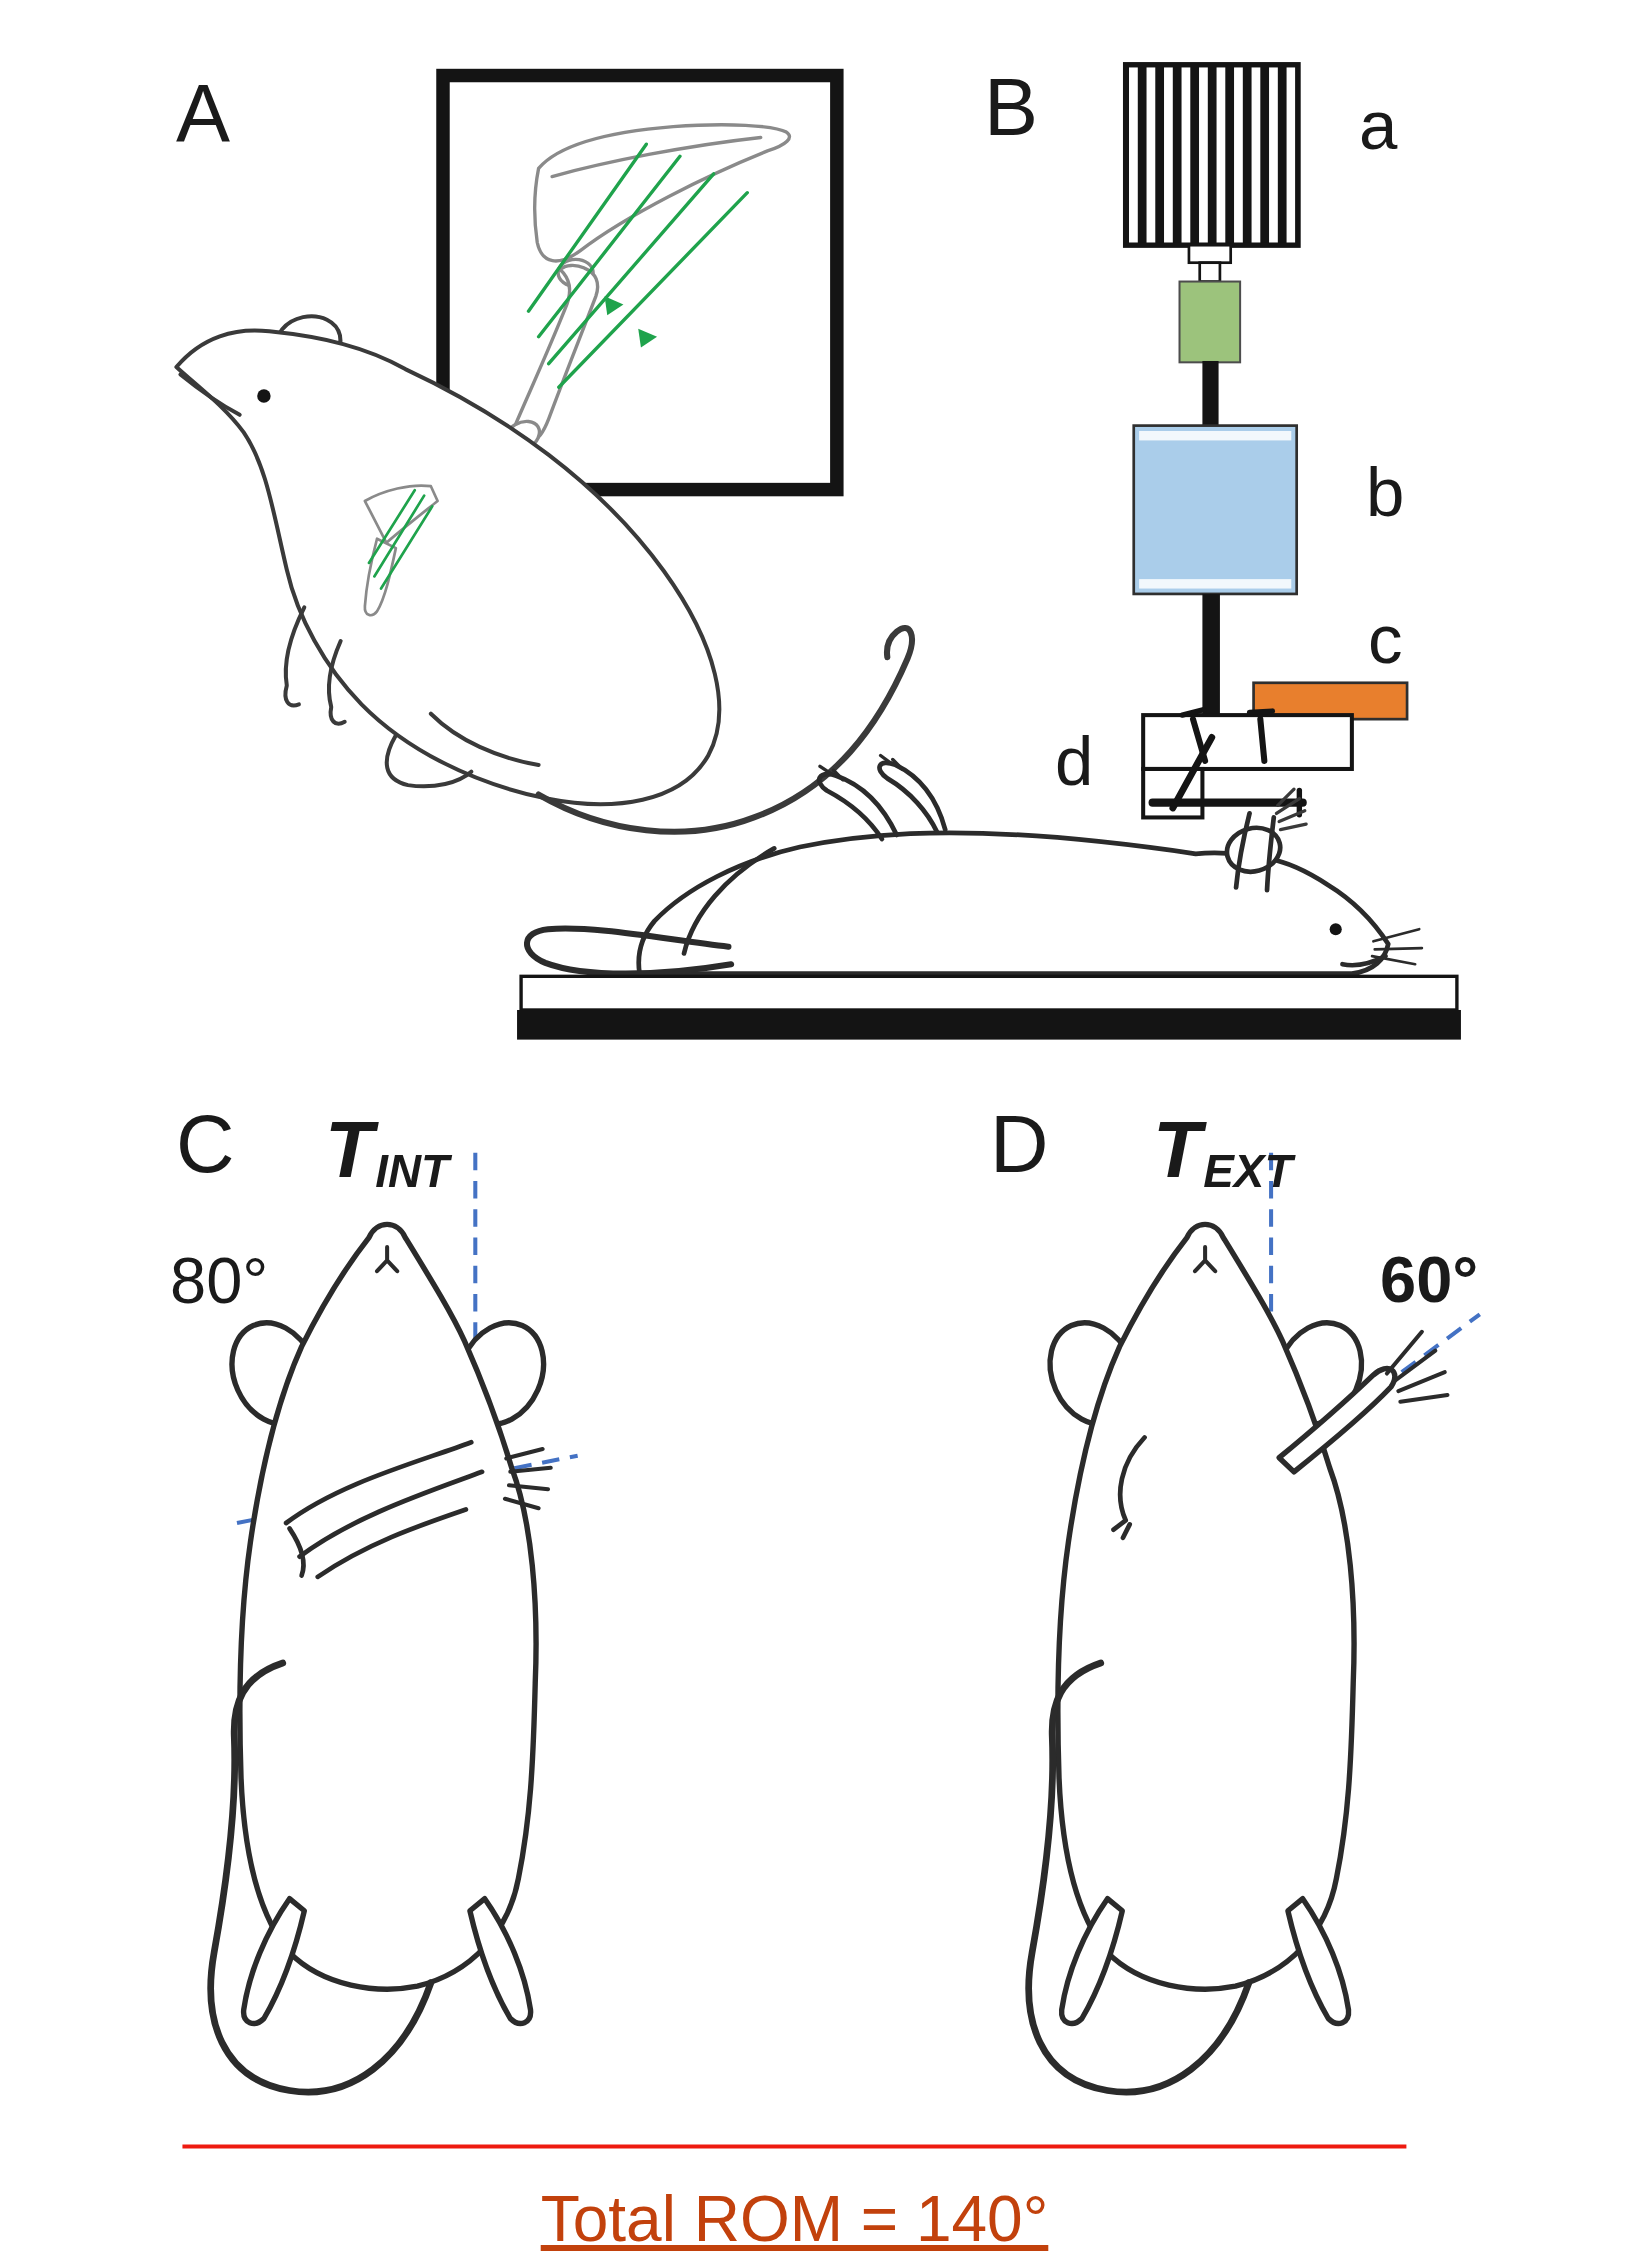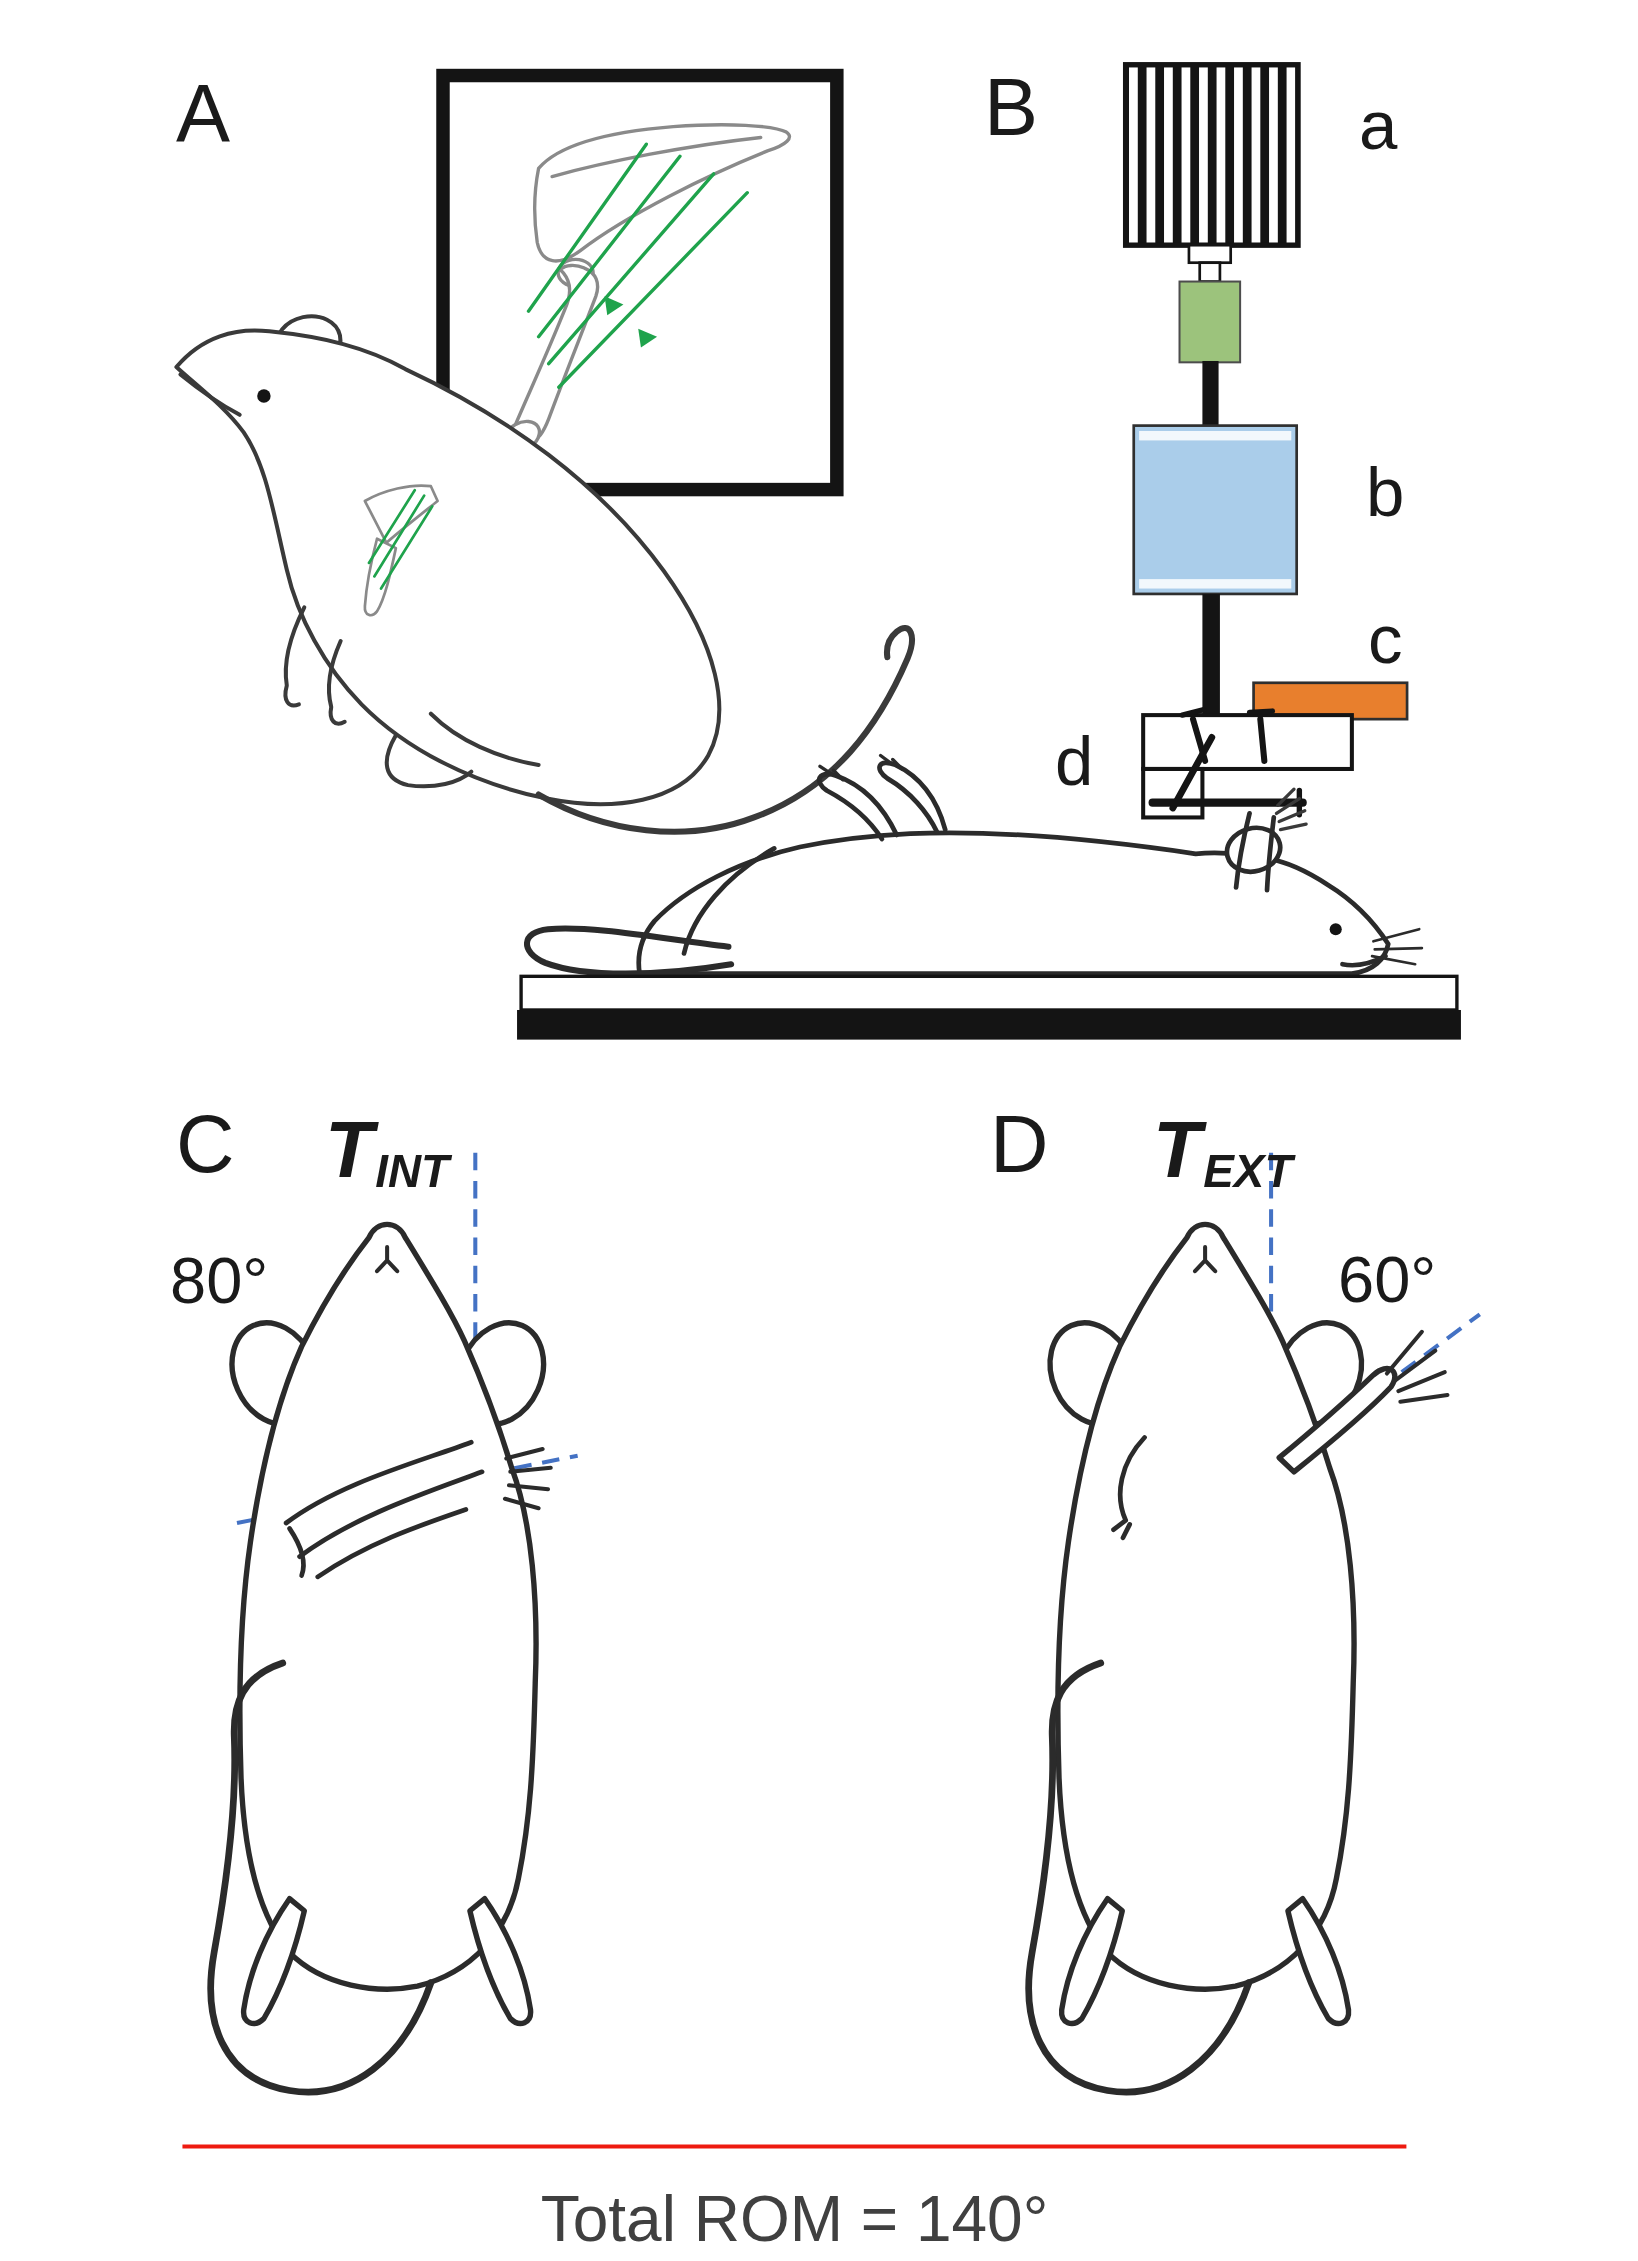--- a/index.html
+++ b/index.html
@@ -9,21 +9,21 @@
   }
   svg.art{position:absolute;left:0;top:0;}
   .label{position:absolute;line-height:1;white-space:nowrap;}
   .panel-letter{font-size:81px;font-weight:500;}
   .part-letter{font-size:69px;font-weight:500;}
   .t-label{font-size:79px;font-weight:700;font-style:italic;}
   .t-label .sub{font-size:0.58em;position:relative;top:0.22em;margin-left:2px;font-weight:700;}
   .angle{font-size:65px;font-weight:500;}
   .rom-text{
     position:absolute;left:0;top:2182px;width:1589px;text-align:center;
-    font-size:64px;font-weight:500;color:#404040;
+    font-size:64px;font-weight:500;color:#c2410c;text-decoration:underline;
   }
 </style>
 </head>
 <body>
 
 <svg class="art" width="1638" height="2261" viewBox="0 0 2433 3358">
   <defs>
     <pattern id="motorStripes" width="26" height="10" patternUnits="userSpaceOnUse">
       <rect width="26" height="10" fill="#ffffff"></rect>
       <rect width="13" height="10" fill="#141414"></rect>
@@ -180,16 +180,16 @@
 <div class="label part-letter" style="left:1366px;top:458px;">b</div>
 <div class="label part-letter" style="left:1368px;top:605px;">c</div>
 <div class="label part-letter" style="left:1055px;top:727px;">d</div>
 
 <div class="label panel-letter" style="left:176px;top:1104px;">C</div>
 <div class="label t-label" style="left:325px;top:1110px;"><span>T</span><span class="sub">INT</span></div>
 <div class="label angle" style="left:170px;top:1248px;">80°</div>
 
 <div class="label panel-letter" style="left:990px;top:1104px;">D</div>
 <div class="label t-label" style="left:1123px;top:1110px;margin-left:30px;"><span>T</span><span class="sub">EXT</span></div>
-<div class="label angle" style="left:1338px;top:1247px;">60°</div>
+<div class="label angle" style="left:1380px;top:1247px;font-weight:bold;">60°</div>
 
 <div class="rom-text">Total ROM = 140°</div>
 
 
 </body></html>

